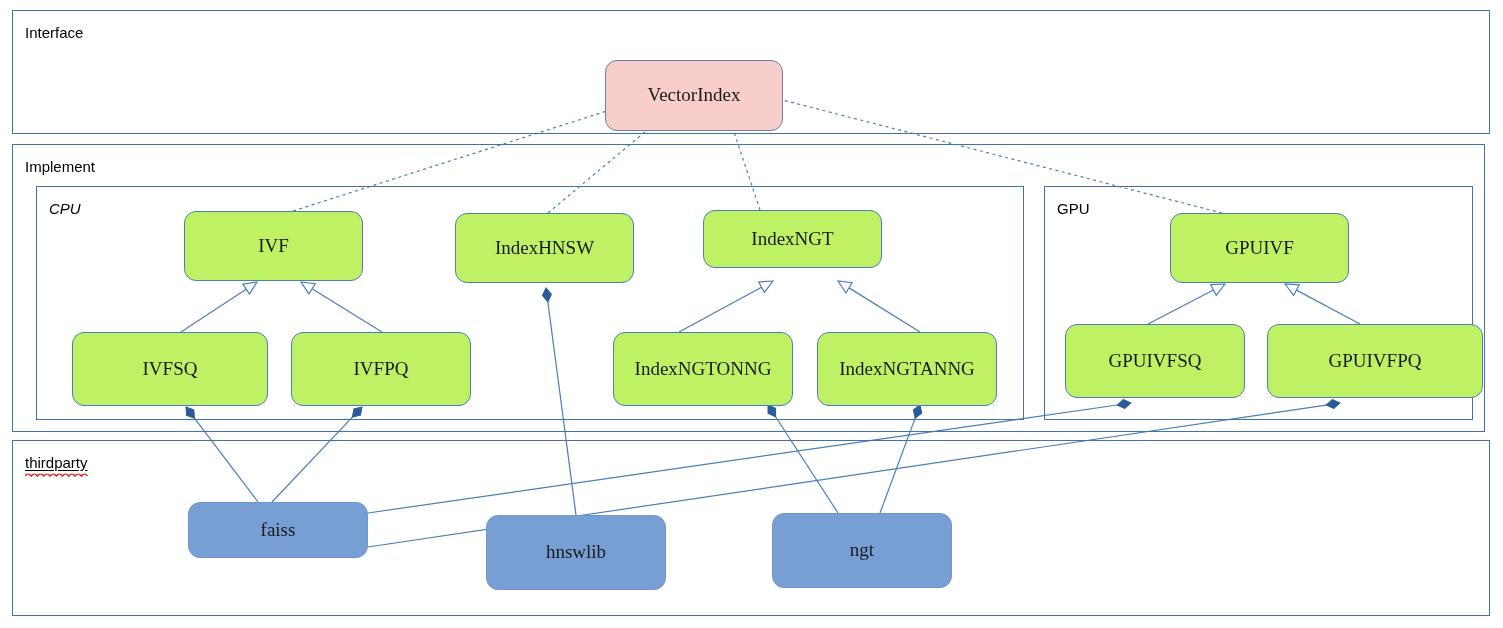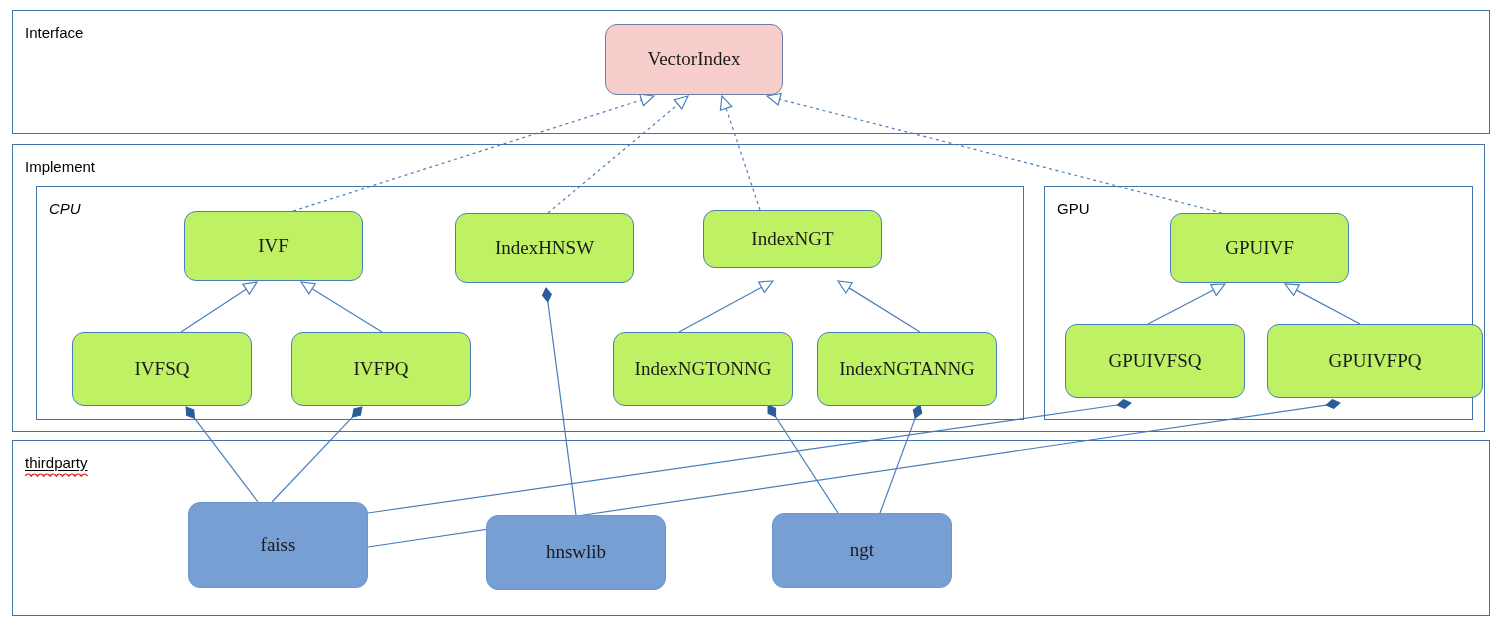--- a/index.html
+++ b/index.html
@@ -51,21 +51,21 @@
     display: flex;
     align-items: center;
     justify-content: center;
     font-family: "Liberation Serif", serif;
     font-size: 19px;
     color: #1a1a1a;
     text-align: center;
     line-height: 1.1;
     white-space: nowrap;
   }
-  .node.interface  { background: #f8cecc; border-color: #6b7fa8; }
+  .node.interface  { background: #f8cecc; border-color: #6b7fa8; margin-top: 36px; }
   .node.impl       { background: #bef264; border-color: #4a7ebb; }
   .node.lib        { background: #779fd4; border-color: #6e97cc; }
 
   #edges {
     position: absolute;
     left: 0; top: 0;
     width: 1503px;
     height: 628px;
     pointer-events: none;
   }
@@ -169,39 +169,39 @@
       </div>
       <div class="node impl" style="left: 455px; top: 213px; width: 179px; height: 70px;">
         <span>IndexHNSW</span>
       </div>
       <div class="node impl" style="left: 703px; top: 210px; width: 179px; height: 58px; justify-content: center;">
         <span>IndexNGT</span>
       </div>
       <div class="node impl" style="left: 1170px; top: 213px; width: 179px; height: 70px;">
         <span>GPUIVF</span>
       </div>
-      <div class="node impl" style="left: 72px; top: 332px; width: 180px; height: 74px;">
+      <div class="node impl" style="left: 72px; top: 332px; width: 196px; height: 74px;">
         <span>IVFSQ</span>
       </div>
       <div class="node impl" style="left: 291px; top: 332px; width: 180px; height: 74px; justify-content: center;">
         <span>IVFPQ</span>
       </div>
       <div class="node impl" style="left: 613px; top: 332px; width: 180px; height: 74px;">
         <span>IndexNGTONNG</span>
       </div>
       <div class="node impl" style="left: 817px; top: 332px; width: 180px; height: 74px;">
         <span>IndexNGTANNG</span>
       </div>
       <div class="node impl" style="left: 1065px; top: 324px; width: 180px; height: 74px;">
         <span>GPUIVFSQ</span>
       </div>
       <div class="node impl" style="left: 1267px; top: 324px; width: 216px; height: 74px;">
         <span>GPUIVFPQ</span>
       </div>
-      <div class="node lib" style="left: 188px; top: 502px; width: 180px; height: 86px;">
+      <div class="node lib" style="left: 188px; top: 502px; width: 180px; height: 56px;">
         <span>faiss</span>
       </div>
       <div class="node lib" style="left: 486px; top: 515px; width: 180px; height: 75px;">
         <span>hnswlib</span>
       </div>
       <div class="node lib" style="left: 772px; top: 513px; width: 180px; height: 75px;">
         <span>ngt</span>
       </div>
     </div>
 

